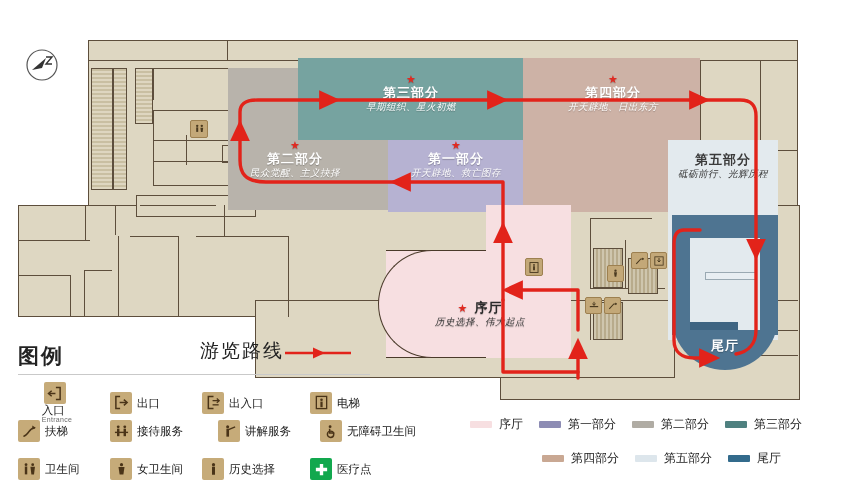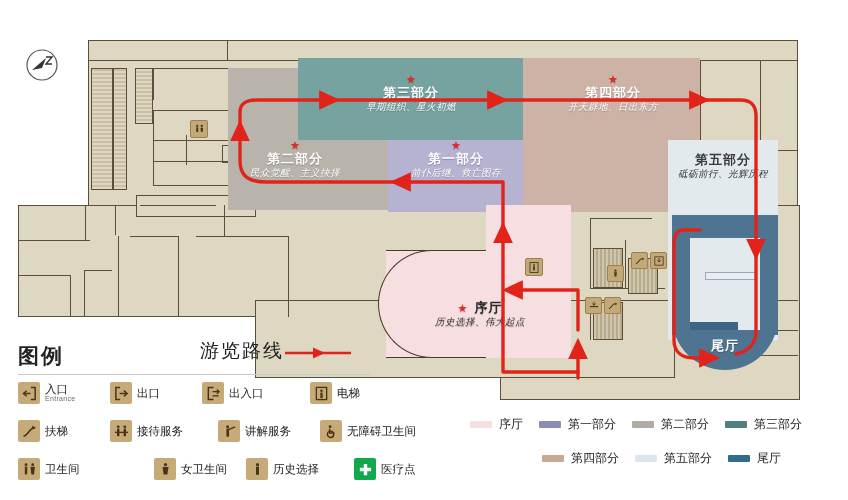--- a/index.html
+++ b/index.html
@@ -217,21 +217,21 @@
 
     <div class="seclabel" style="left:220px;top:140px;width:150px;">
       <div class="star">★</div>
       <div class="t">第二部分</div>
       <div class="s">民众觉醒、主义抉择</div>
     </div>
 
     <div class="seclabel" style="left:381px;top:140px;width:150px;">
       <div class="star">★</div>
       <div class="t">第一部分</div>
-      <div class="s">前仆后继、救亡图存</div>
+      <div class="s">开天辟地、救亡图存</div>
     </div>
 
     <div class="seclabel dark" style="left:648px;top:152px;width:150px;">
       <div class="t">第五部分</div>
       <div class="s">砥砺前行、光辉历程</div>
     </div>
 
     <div class="seclabel rose" style="left:400px;top:300px;width:160px;">
       <div style="display:flex;align-items:center;justify-content:center;gap:7px;">
         <span class="star">★</span>
@@ -281,21 +281,21 @@
   <div id="legend">
     <div id="legendTitle">图例</div>
     <div id="routeTitle">游览路线</div>
     <svg id="routeArrow" viewBox="0 0 72 14">
       <line x1="0" y1="7" x2="66" y2="7" stroke="#e2231a" stroke-width="2.6"></line>
       <path d="M28,1.5 L40,7 L28,12.5 Z" fill="#e2231a"></path>
     </svg>
     <div id="legendRule"></div>
 
     <div class="lrow" style="top:46px;">
-      <div class="litem" style="width:78px;">
+      <div class="litem" style="width:78px;flex-direction:column;">
         <span class="licon">
           <svg width="15" height="15" viewBox="0 0 16 16">
               <path d="M9.5 1.5 H14 V14.5 H9.5" fill="none" stroke="#4a3418" stroke-width="1.6"></path>
               <line x1="9" y1="8" x2="2.5" y2="8" stroke="#4a3418" stroke-width="1.6"></line>
               <path d="M5 5 L1.6 8 L5 11" fill="none" stroke="#4a3418" stroke-width="1.6"></path>
             </svg>
         </span>
         <span class="ltext">
           <span>入口</span>
           <span class="en">Entrance</span>
@@ -383,21 +383,21 @@
         <span class="licon">
           <svg width="15" height="15" viewBox="0 0 16 16">
               <circle cx="4.3" cy="2.8" r="1.5" fill="#4a3418"></circle>
               <rect x="3" y="4.8" width="2.6" height="8.4" fill="#4a3418"></rect>
               <circle cx="11.4" cy="2.8" r="1.5" fill="#4a3418"></circle>
               <path d="M9 5 L13.8 5 L12.8 13.2 L10 13.2 Z" fill="#4a3418"></path>
             </svg>
         </span>
         <span class="ltext">卫生间</span>
       </div>
-      <div class="litem" style="width:78px;margin-left:44px;">
+      <div class="litem" style="width:78px;">
         <span class="licon">
           <svg width="15" height="15" viewBox="0 0 16 16">
               <circle cx="8" cy="2.8" r="1.7" fill="#4a3418"></circle>
               <path d="M4.8 5.2 L11.2 5.2 L10 13.4 L6 13.4 Z" fill="#4a3418"></path>
             </svg>
         </span>
         <span class="ltext">女卫生间</span>
       </div>
       <div class="litem" style="width:94px;">
         <span class="licon">

